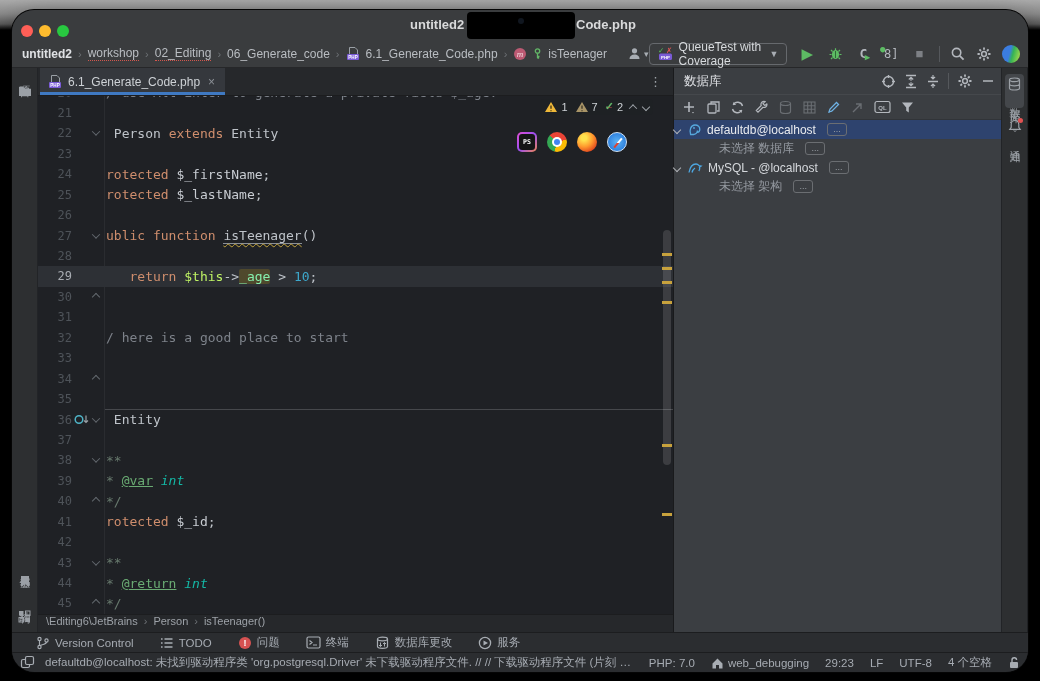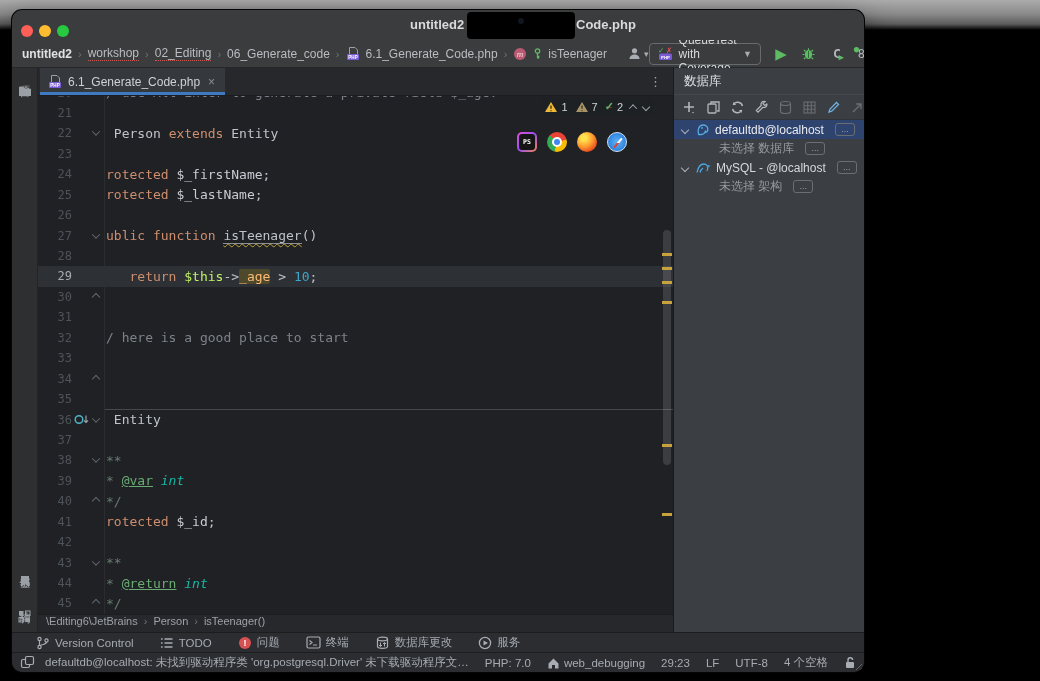--- a/index.html
+++ b/index.html
@@ -1,18 +1,18 @@
 <!DOCTYPE html>
 <html><head>
 <meta charset="utf-8">
 <style>
   * { margin:0; padding:0; box-sizing:border-box; }
   html,body { width:1040px; height:681px; overflow:hidden; background:#000; font-family:"Liberation Sans","DejaVu Sans",sans-serif; }
   .desktop { position:relative; width:1040px; height:681px; background:linear-gradient(#ababab,#8a8a8a 14px,#5c5c5c 24px,#000 30px); }
-  .window { position:absolute; left:12px; top:10px; width:852px; height:662px; border-radius:10px; overflow:hidden;
+  .window { position:absolute; left:12px; top:10px; width:1016px; height:662px; border-radius:22px; overflow:hidden;
             background:#1f2124; box-shadow:0 0 0 1px #050505, 0 14px 30px rgba(0,0,0,.8); display:flex; flex-direction:column; }
 
   
   .titlebar { position:relative; height:30px; flex:0 0 30px; background:#3a3c3e; }
   .tl { position:absolute; top:15px; width:12px; height:12px; border-radius:50%; }
   .tl.r { left:9px;  background:#ff5f57; }
   .tl.y { left:27px; background:#febc2e; }
   .tl.g { left:45px; background:#28c840; }
   .title-txt { position:absolute; top:7px; font-size:13px; font-weight:bold; color:#d9dadb; }
   .title-prefix { left:398px; }
@@ -76,21 +76,21 @@
   .txt { flex:1; white-space:pre; margin-left:2px; color:#bec3c9; }
   .tk-kw { color:#cf8e6d; }
   .tk-pl { color:#bec3c9; }
   .tk-var { color:#c8ccd2; }
   .tk-th { color:#bef264; }
   .tk-num { color:#3da8cc; }
   .tk-cm { color:#7d828a; }
   .tk-doc { color:#687a6e; }
   .tk-tag { color:#6aab73; text-decoration:underline; }
   .tk-it { color:#14b8a6; font-style:italic; }
-  .tk-hl { background:#4f492c; color:#fdba74; border-radius:2px; }
+  .tk-hl { background:#4f492c; color:#86efac; border-radius:2px; }
   .tk-fn { border-bottom:1px solid #8a8f96; text-decoration:underline wavy #c2a43c 1px; text-underline-offset:3px; }
 
   .inspections { position:absolute; top:3px; right:20px; display:flex; align-items:center; gap:7px; font-family:"Liberation Sans",sans-serif; font-size:11px; color:#ced2d6; background:rgba(31,33,37,.85); padding:2px 4px; border-radius:4px;}
   .insp-chev { width:6px; height:6px; border-right:1.6px solid #9ba0a6; border-bottom:1.6px solid #9ba0a6; }
   .insp-chev.up { transform:rotate(-135deg) translate(-1px,-1px); }
   .insp-chev.dn { transform:rotate(45deg); }
   .typo-ic { display:inline-flex; flex-direction:column; align-items:center; line-height:6px; }
   .typo-ic .chk { color:#62b567; font-size:11px; font-weight:bold; }
   .typo-ic .wav { color:#d3574e; font-size:8px; margin-top:-4px; letter-spacing:-1px; }
 
@@ -109,21 +109,21 @@
 
   .editor-crumbs { height:18px; flex:0 0 18px; background:#26282b; border-top:1px solid #1c1d1f; display:flex; align-items:flex-start; gap:6px; padding-left:8px; font-size:11px; color:#9da2a8; white-space:nowrap;}
 
   
   .db-panel { flex:0 0 327px; background:#3b3e42; display:flex; flex-direction:column; font-size:12px; }
   .db-header { height:26px; flex:0 0 26px; display:flex; align-items:center; padding:0 6px 0 10px; color:#dfe1e5; }
   .db-header .ttl { font-size:12.5px; }
   .db-header .hicons { margin-left:auto; display:flex; align-items:center; gap:8px; }
   .db-toolbar { height:26px; flex:0 0 26px; display:flex; align-items:center; gap:9px; padding:0 8px; border-bottom:1px solid #313438; border-top:1px solid #45484c; }
   .db-tree { flex:1; }
-  .db-row { height:19px; display:flex; align-items:center; gap:5px; padding-left:8px; color:#d5d8dc; }
+  .db-row { height:19px; display:flex; align-items:center; gap:5px; color:#d5d8dc; }
   .db-row.sel { background:#2e436e; color:#e8eaee; }
   .db-row.dim { color:#9499a0; padding-left:45px; }
   .db-row .tchev { width:6px; height:6px; border-right:1.5px solid #aeb1b6; border-bottom:1.5px solid #aeb1b6; transform:rotate(45deg); margin-right:2px; }
   .more-chip { margin-left:6px; min-width:20px; height:13px; border:1px solid #6b6e72; border-radius:3px; color:#9da1a6; font-size:9px; line-height:10px; text-align:center; padding:0 2px; }
 
   
   .bottom-bar { height:20px; flex:0 0 20px; background:#2b2d30; border-top:1px solid #1c1d1f; display:flex; align-items:center; gap:26px; padding-left:24px; font-size:11.5px; color:#a6abb2; }
   .bb-item { display:flex; align-items:center; gap:5px; }
   .status-bar { height:20px; flex:0 0 20px; background:#2b2d30; border-top:1px solid #1c1d1f; display:flex; align-items:center; font-size:11.5px; color:#a6abb2; padding:0 8px; position:relative;}
   .status-msg { margin-left:10px; flex:1; overflow:hidden; white-space:nowrap; text-overflow:ellipsis; }

